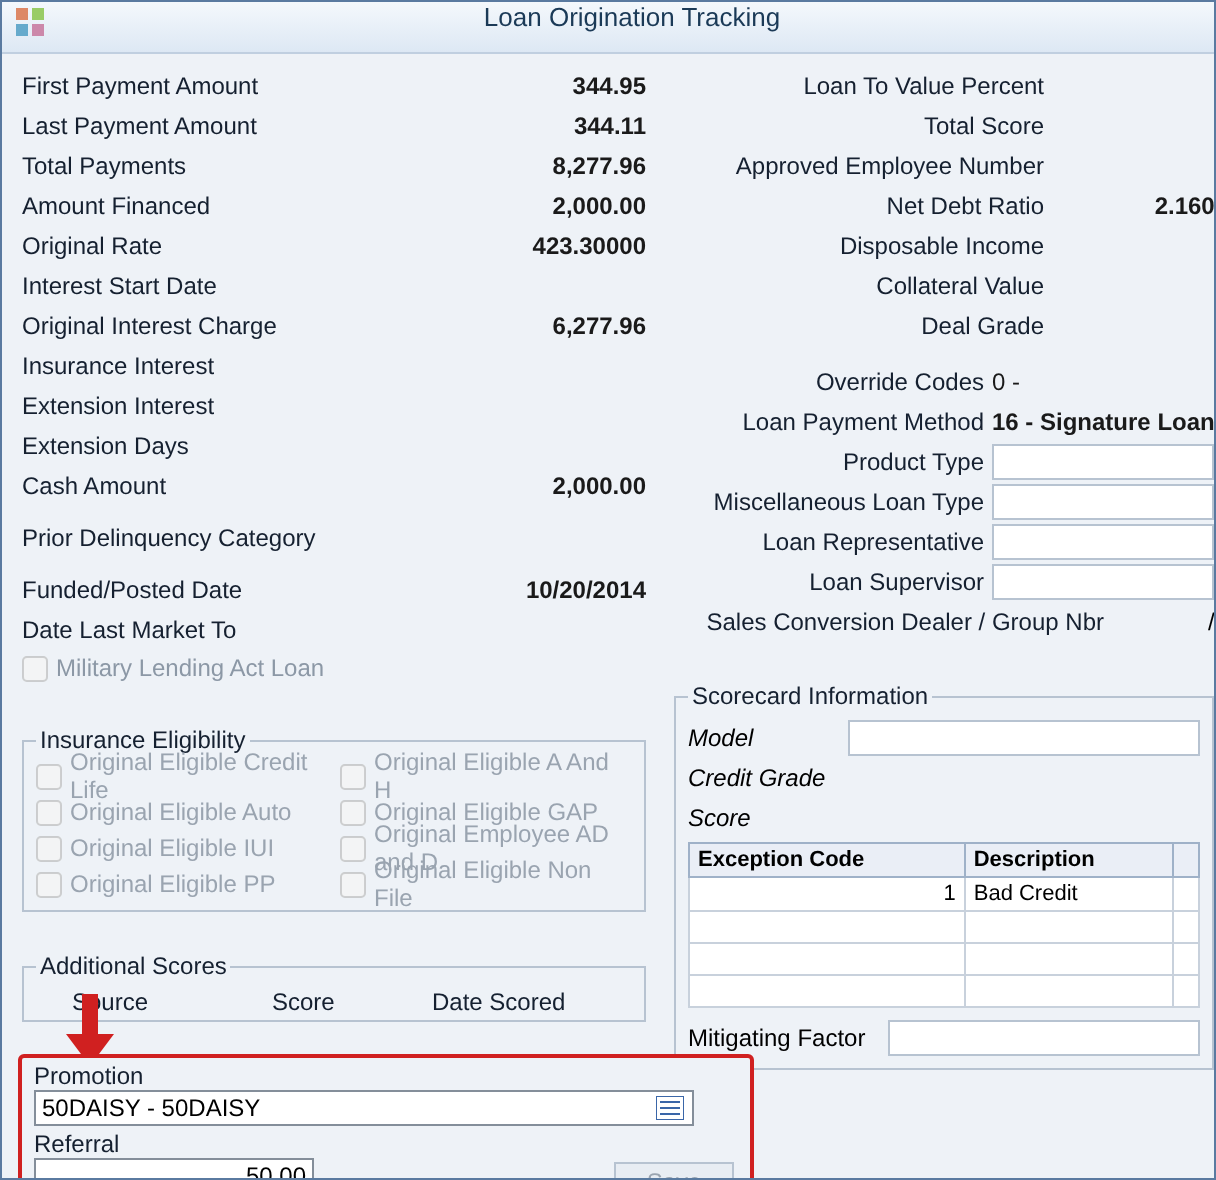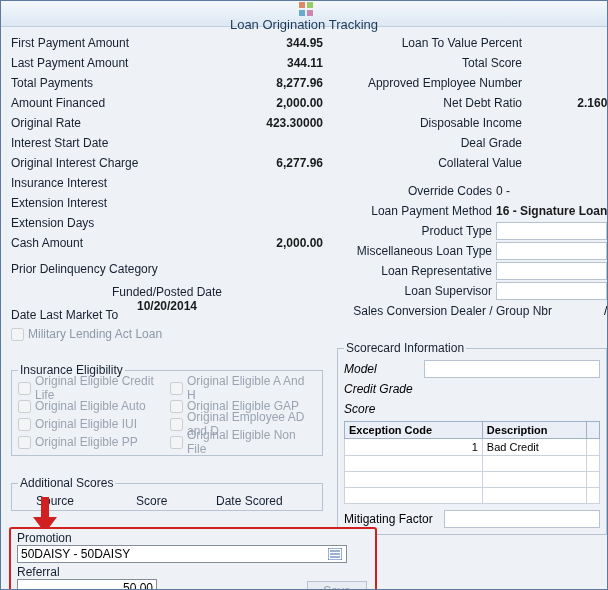--- a/index.html
+++ b/index.html
@@ -1,18 +1,18 @@
 <!DOCTYPE html>
 <html><head>
 <meta charset="utf-8">
 <style>
   * { box-sizing: border-box; font-family: "Segoe UI", Tahoma, sans-serif; font-size: 12px; }
   body { margin: 0; background: #dfe8f2; }
   .window { width: 608px; height: 590px; border: 1px solid #5a7aa0; background: #eef2f7; position: relative; overflow: hidden; }
-  .titlebar { height: 26px; background: linear-gradient(#f4f8fc,#dde8f4); border-bottom: 1px solid #c0cfe0; display: flex; align-items: center; flex-direction: column; }
+  .titlebar { height: 26px; background: linear-gradient(#f4f8fc,#dde8f4); border-bottom: 1px solid #c0cfe0; display: flex; align-items: flex-start; }
   .titlebar .win-icon { width: 20px; height: 20px; margin-left: 4px; display: flex; align-items: center; justify-content: center; }
   .titlebar .title { flex: 1; text-align: center; font-size: 13px; color: #1b3a57; }
   .client { position: absolute; top: 26px; left: 0; right: 0; bottom: 0; padding: 6px 10px 10px 10px; }
   .cols { display: flex; gap: 14px; }
   .col-left { width: 320px; }
   .col-right { flex: 1; }
   .row { display: flex; align-items: center; height: 20px; }
   .row .lbl { flex: 1; color: #152030; white-space: nowrap; }
   .row .val { text-align: right; font-weight: 700; color: #1a1a1a; white-space: nowrap; }
   .check { display: flex; align-items: center; height: 18px; color: #8c98a6; }
@@ -107,21 +107,21 @@
               <span class="val"></span>
             </div>
             <div class="row">
               <span class="lbl">Cash Amount</span>
               <span class="val">2,000.00</span>
             </div>
             <div class="row" style="margin-top: 6px;">
               <span class="lbl">Prior Delinquency Category</span>
               <span class="val"></span>
             </div>
-            <div class="row" style="margin-top: 6px; flex-direction: column;">
+            <div class="row" style="margin-top: 6px;">
               <span class="lbl">Funded/Posted Date</span>
               <span class="val">10/20/2014</span>
             </div>
             <div class="row">
               <span class="lbl">Date Last Market To</span>
               <span class="val"></span>
             </div>
           </div>
         <label class="check">
           <input type="checkbox" disabled="" style="">
@@ -189,24 +189,24 @@
           </div>
         <div class="right-row">
           <span class="lbl">Net Debt Ratio</span>
           <span class="val" style="margin-left:auto;">2.160</span>
         </div>
         <div id="right-plain2">
             <div class="right-row">
               <span class="lbl">Disposable Income</span>
             </div>
             <div class="right-row">
+              <span class="lbl">Collateral Value</span>
+            </div>
+            <div class="right-row">
               <span class="lbl">Deal Grade</span>
-            </div>
-            <div class="right-row">
-              <span class="lbl">Collateral Value</span>
             </div>
           </div>
         <div style="height:8px"></div>
         <div class="right-row">
           <span class="lbl" style="width:155px">Override Codes</span>
           <span class="val" style="font-weight:400">0 -</span>
         </div>
         <div class="right-row">
           <span class="lbl" style="width:155px">Loan Payment Method</span>
           <span class="val">16 - Signature Loan</span>

